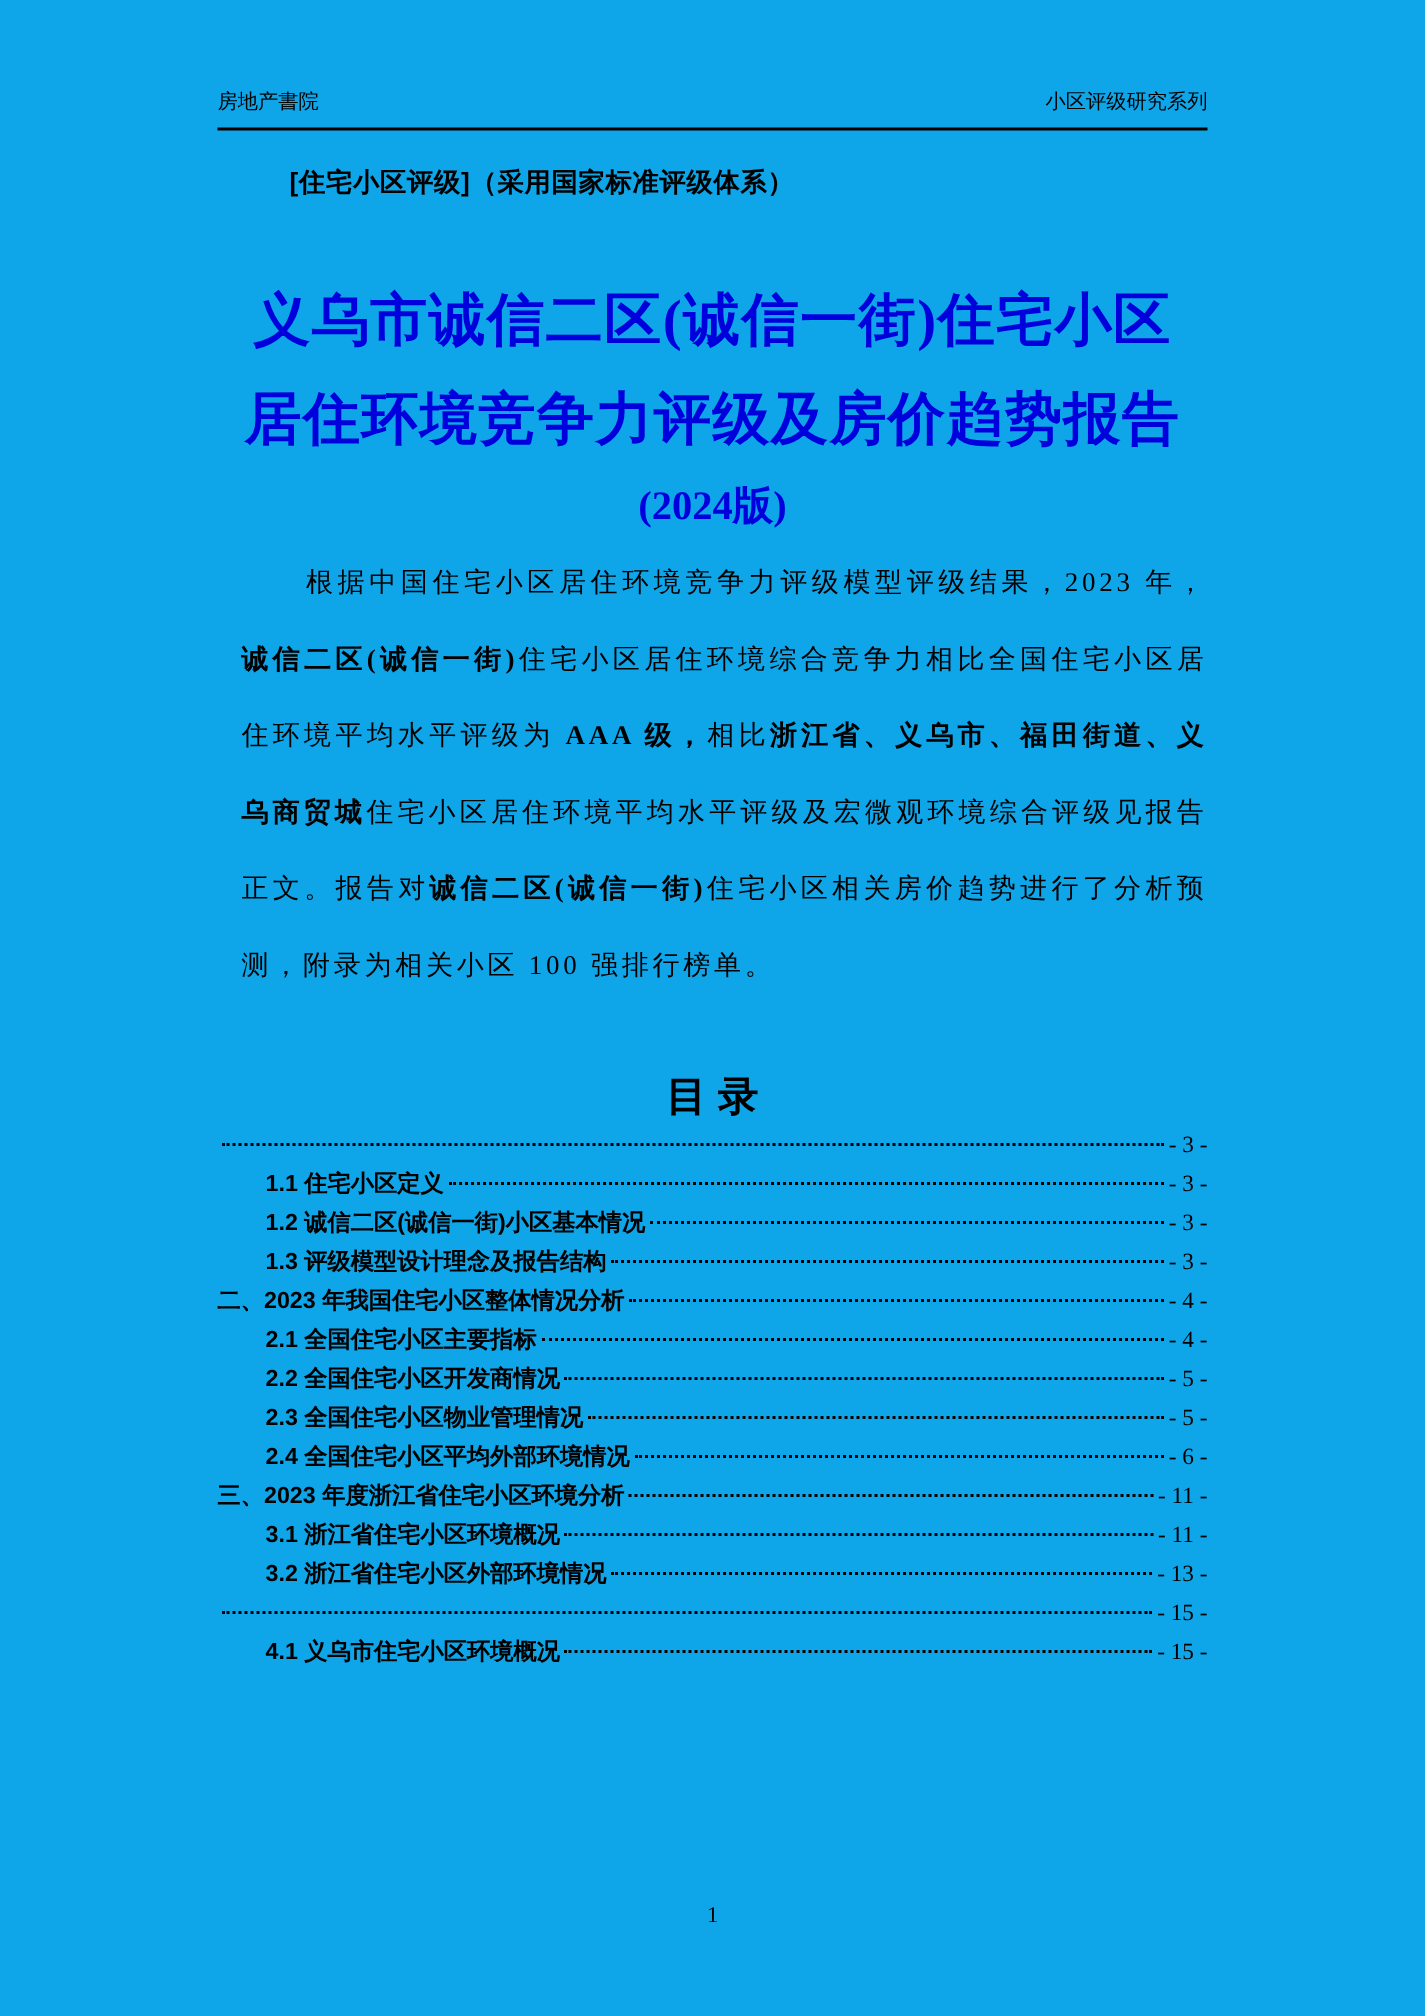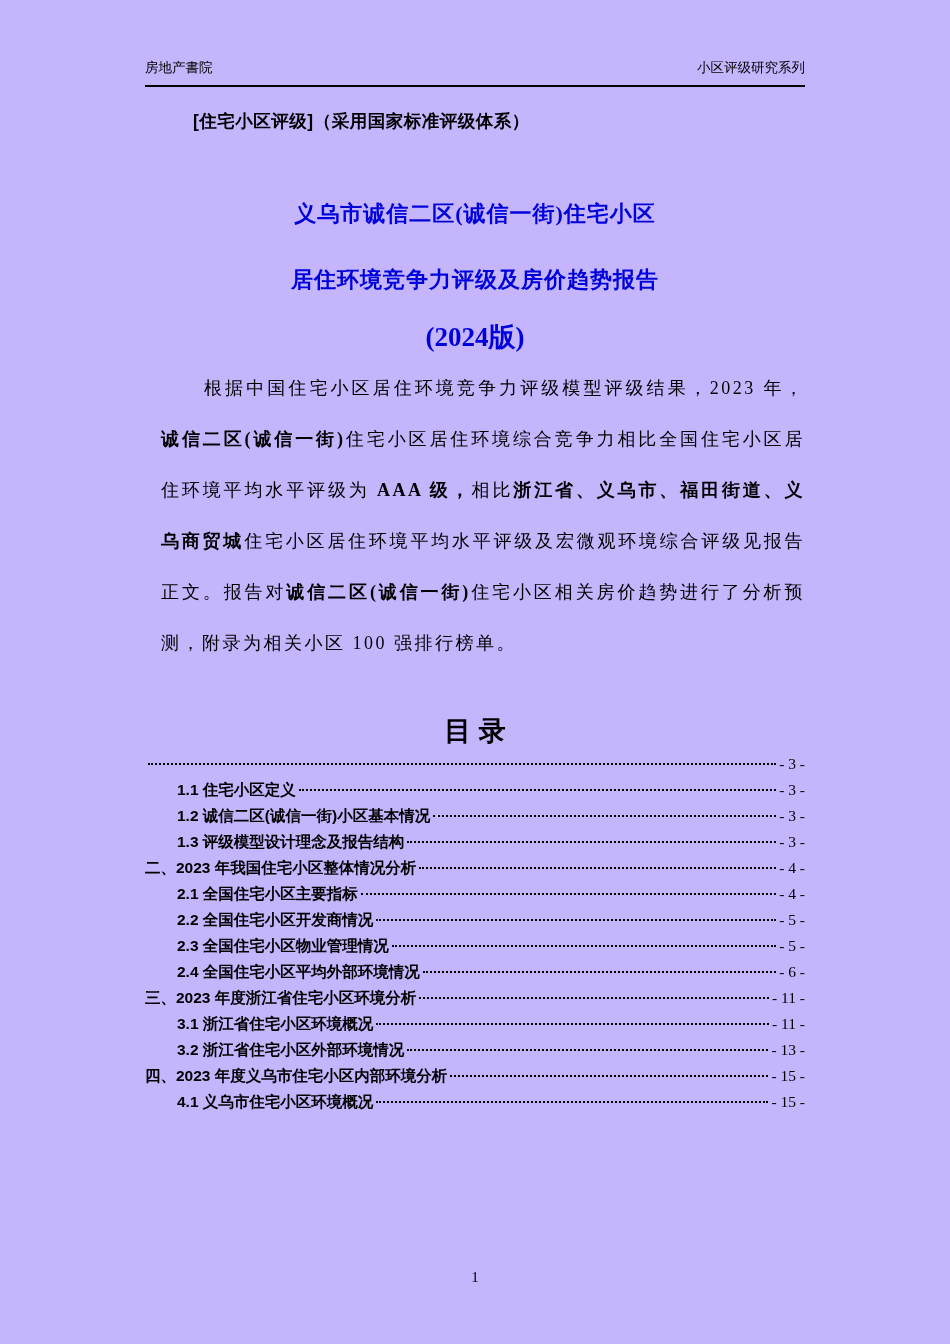--- a/index.html
+++ b/index.html
@@ -1,21 +1,21 @@
 <!DOCTYPE html>
 <html><head>
 <meta charset="utf-8">
 <style>
   html, body { margin: 0; padding: 0; background: #888; }
   .page {
     position: relative;
     width: 950px;
     height: 1344px;
     margin: 0 auto;
-    background: #c4b5fd;
+    background: #0ea5e9;
     color: #000;
     font-family: "Liberation Serif", "DejaVu Serif", serif;
     overflow: hidden;
     box-sizing: border-box;
   }
   .margin-box {
     padding: 0 145px;
     box-sizing: border-box;
   }
   
@@ -36,21 +36,21 @@
     font-weight: bold;
     font-size: 17.5px;
     line-height: 24px;
     letter-spacing: 0.5px;
     margin-left: 48px;
   }
   
   .title-block { text-align: center; font-weight: bold; }
   .title-line {
     margin-top: 58px;
-    font-size: 22px;
+    font-size: 38px;
     line-height: 46px;
     letter-spacing: 1px;
   }
   .title-line.second { margin-top: 20px; }
   .title-edition {
     margin-top: 16px;
     font-size: 27px;
     line-height: 36px;
   }
   
@@ -194,21 +194,20 @@
           <span class="toc-label">3.1 浙江省住宅小区环境概况</span>
           <span class="toc-dots"></span>
           <span class="toc-page">- 11 -</span>
         </div>
         <div class="toc-row lvl2">
           <span class="toc-label">3.2 浙江省住宅小区外部环境情况</span>
           <span class="toc-dots"></span>
           <span class="toc-page">- 13 -</span>
         </div>
         <div class="toc-row lvl1">
-          <span class="toc-label">四、2023 年度义乌市住宅小区内部环境分析</span>
           <span class="toc-dots"></span>
           <span class="toc-page">- 15 -</span>
         </div>
         <div class="toc-row lvl2">
           <span class="toc-label">4.1 义乌市住宅小区环境概况</span>
           <span class="toc-dots"></span>
           <span class="toc-page">- 15 -</span>
         </div>
       </div>
 

